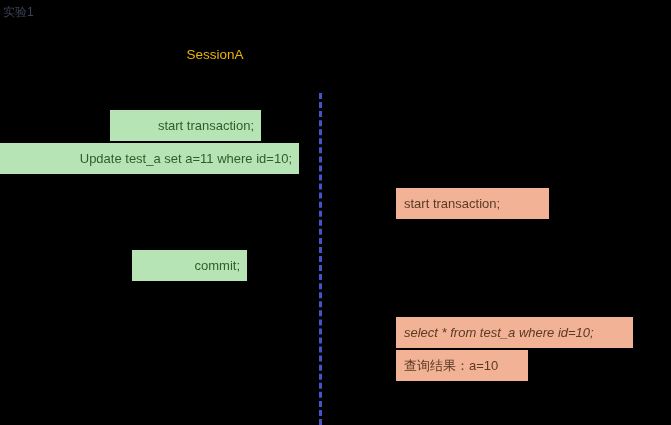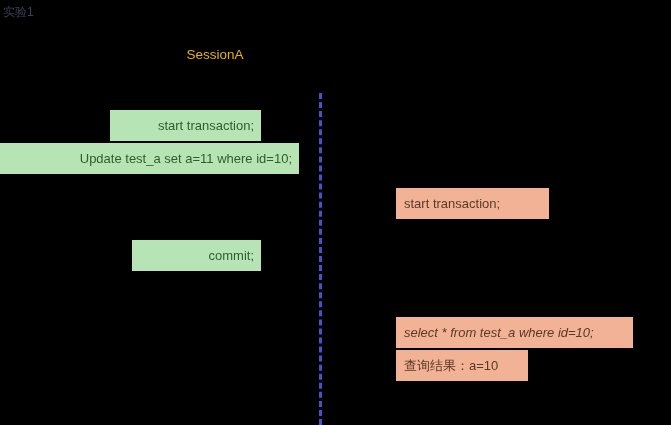--- a/index.html
+++ b/index.html
@@ -68,21 +68,21 @@
   .stmt.salmon {
     background: #f2b295;
     color: #5b3a26;
     text-align: left;
     padding-left: 8px;
   }
 
   
   #a-start     { left: 110px; top: 110px; width: 151px; }
   #a-update    { left: 0px;   top: 143px; width: 299px; }
-  #a-commit    { left: 132px; top: 240px; width: 129px; }
+  #a-commit    { left: 132px; top: 250px; width: 115px; }
 
   
   #b-start     { left: 396px; top: 188px; width: 153px; }
   #b-select    { left: 396px; top: 317px; width: 237px; font-style: italic; }
   #b-result    { left: 396px; top: 350px; width: 132px; }
 </style>
 </head>
 <body>
 
 <div id="canvas">

